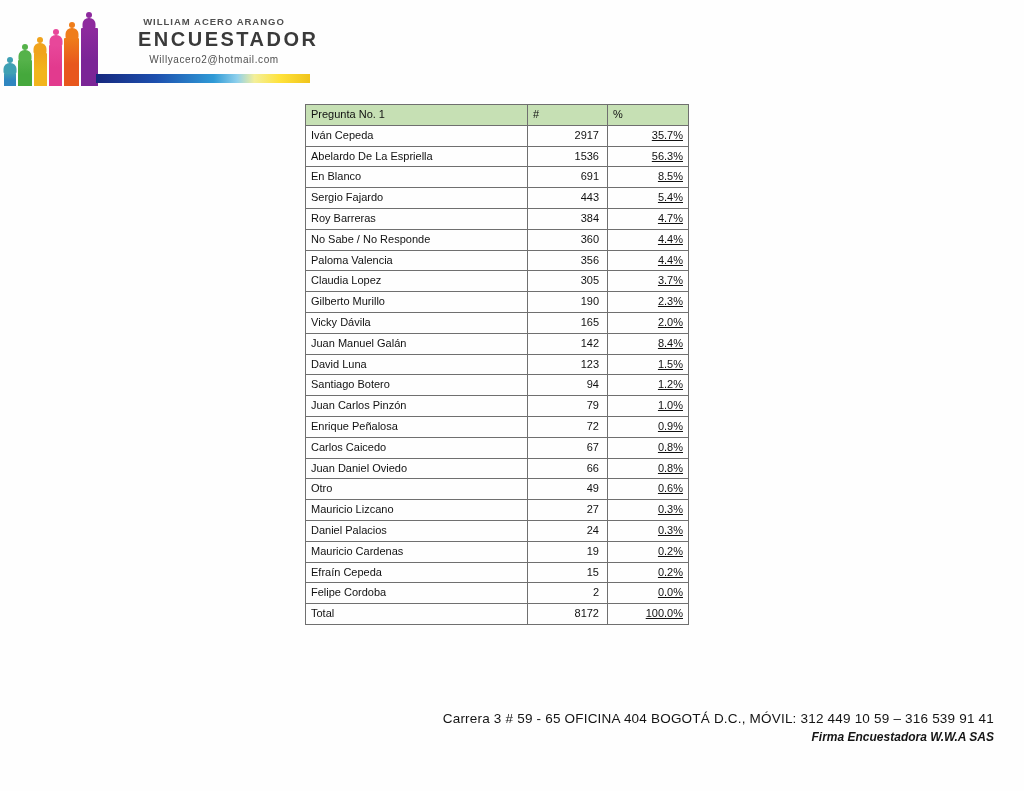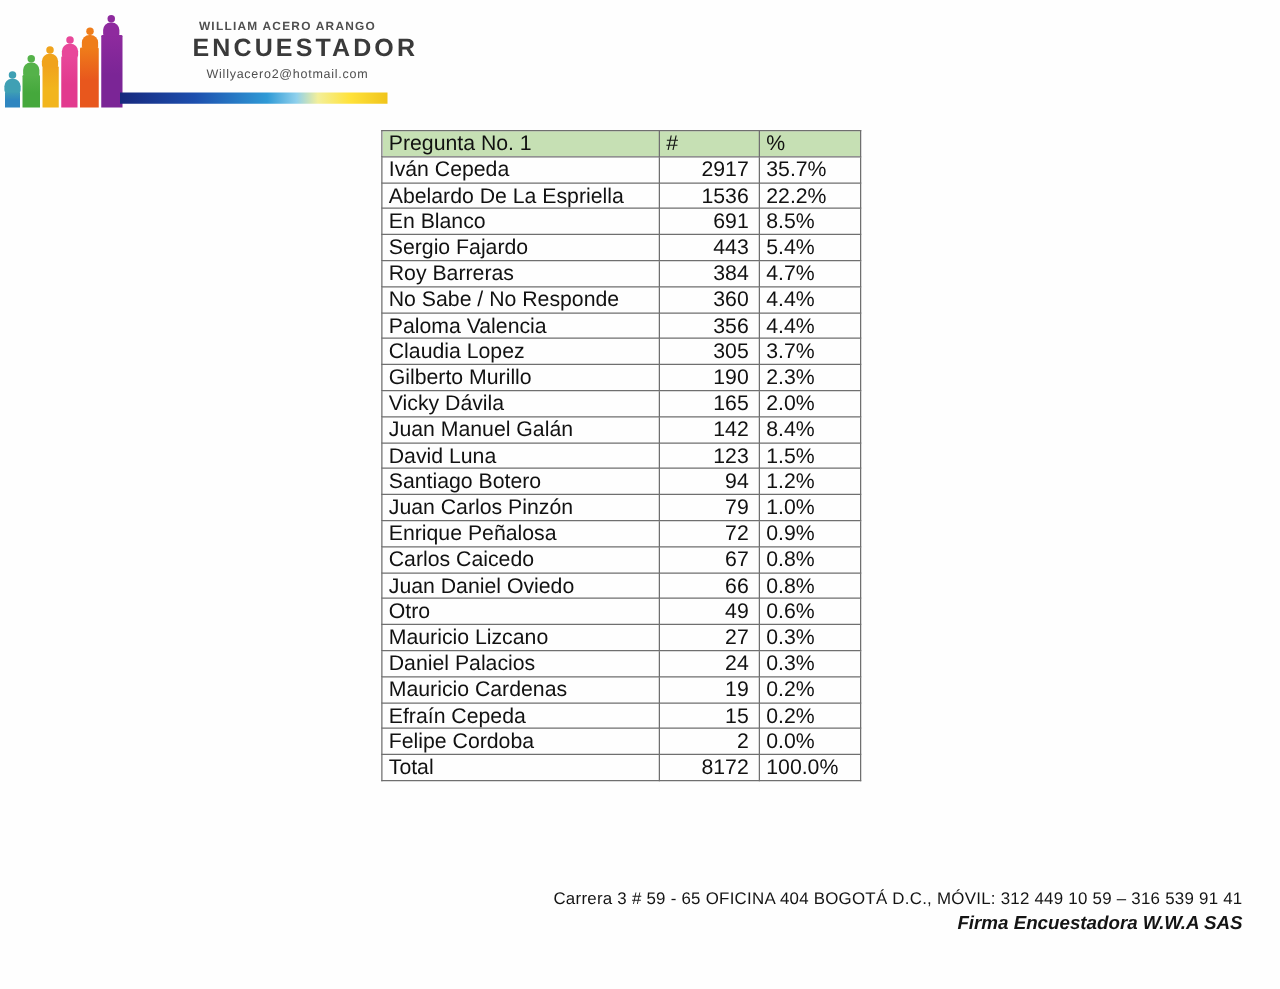--- a/index.html
+++ b/index.html
@@ -27,21 +27,21 @@
   }
   .person::after {
     content: ''; position: absolute; top: 6px; left: 50%; transform: translateX(-50%);
     width: 13px; height: 11px; border-radius: 6px 6px 2px 2px; background: currentColor;
   }
   .logo-gradient-band {
     position: absolute; left: 96px; top: 74px; width: 214px; height: 9px;
   }
   .logo-text {
     position: absolute; left: 138px; top: 16px; width: 152px;
-    text-align: center; color: #4a4a4a; margin-left: 16px;
+    text-align: center; color: #4a4a4a;
   }
   .logo-text .company {
     font-size: 9.5px; font-weight: bold; letter-spacing: 1px; color: #4f4f4f;
     white-space: nowrap;
   }
   .logo-text .role {
     font-size: 20px; font-weight: 600; letter-spacing: 2.5px; color: #3a3a3a;
     margin-top: 1px; white-space: nowrap;
   }
   .logo-text .email {
@@ -52,42 +52,42 @@
   
   .doc-title {
     position: absolute; left: 320px; top: 25px; width: 558px;
     text-align: center; font-size: 14px; color: #141414; line-height: 1.25;
   }
 
   
   .results-table {
     position: absolute; left: 305px; top: 104px; width: 383px;
     border-collapse: collapse; table-layout: fixed;
-    font-size: 17px; color: #111;
+    font-size: 11px; color: #111;
   }
   .results-table col.c-label { width: 222px; }
   .results-table col.c-count { width: 80px; }
   .results-table col.c-pct   { width: 81px; }
   .results-table th, .results-table td {
     border: 1px solid #6f6f6f;
     height: 19.8px; line-height: 19.8px;
     padding: 0 5px;
     overflow: hidden; white-space: nowrap;
     font-weight: normal; text-align: left;
   }
   .results-table td.num { text-align: right; padding-right: 8px; }
-  .results-table td.pct { text-align: left; padding-right: 5px; }
+  .results-table td.pct { text-align: right; padding-right: 5px; text-decoration: underline; }
 
   
   .footer {
     position: absolute; left: 0; top: 711px; width: 994px;
     text-align: right; color: #141414;
   }
   .footer .address { font-size: 13.5px; letter-spacing: 0.2px; }
-  .footer .firm { font-size: 15px; font-weight: bold; font-style: italic; margin-top: 4px; margin-left: 48px; }
+  .footer .firm { font-size: 12px; font-weight: bold; font-style: italic; margin-top: 4px; margin-left: 48px; }
 </style>
 </head>
 <body>
 
 <div class="page">
 
   <div class="logo-figures">
       <div class="logo-bar" style="width: 13px; height: 13px; background: linear-gradient(rgb(63, 160, 180) 0%, rgb(47, 134, 192) 55%, rgb(47, 134, 192) 100%);">
         <span class="person" style="color: rgb(63, 160, 180);"></span>
       </div>
@@ -131,21 +131,21 @@
     </thead>
     <tbody>
         <tr>
           <td>Iván Cepeda</td>
           <td class="num">2917</td>
           <td class="pct">35.7%</td>
         </tr>
         <tr>
           <td>Abelardo De La Espriella</td>
           <td class="num">1536</td>
-          <td class="pct">22.2%</td>
+          <td class="pct">56.3%</td>
         </tr>
         <tr>
           <td>En Blanco</td>
           <td class="num">691</td>
           <td class="pct">8.5%</td>
         </tr>
         <tr>
           <td>Sergio Fajardo</td>
           <td class="num">443</td>
           <td class="pct">5.4%</td>

